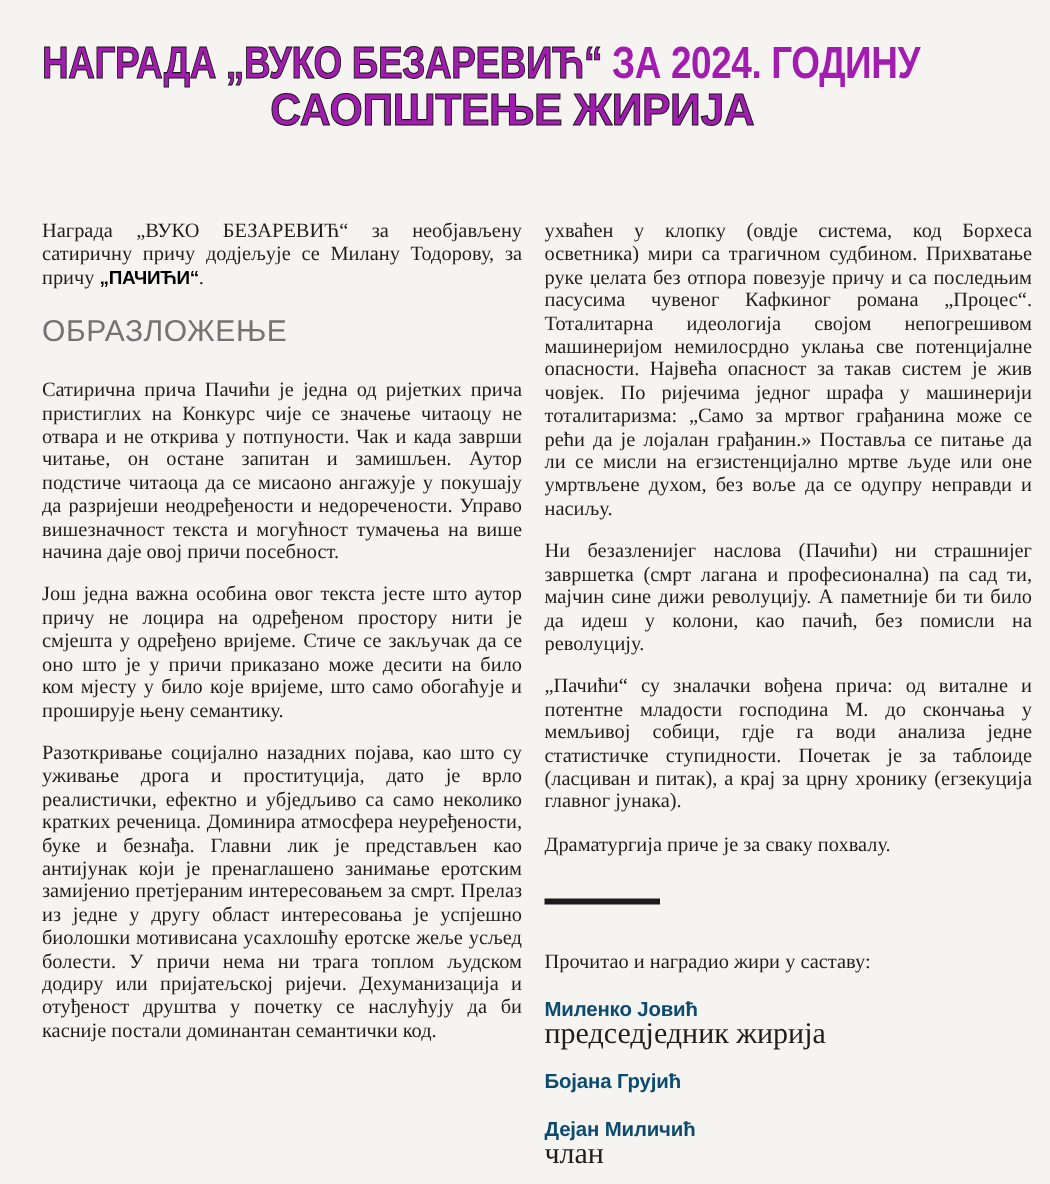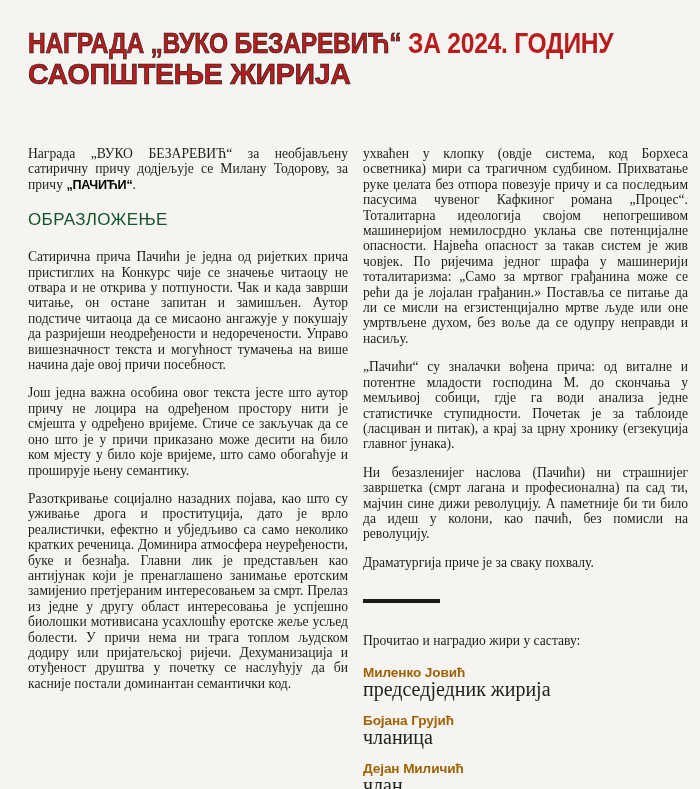--- a/index.html
+++ b/index.html
@@ -18,22 +18,23 @@
     overflow: hidden;
     color: #1f1e1c;
   }
   
   .doc-title {
     margin: 0 0 0 0;
     font-family: "Liberation Sans", sans-serif;
     font-weight: bold;
     font-size: 30px;
     line-height: 31px;
-    color: #b91c1c;
+    color: #a21caf;
     letter-spacing: -0.3px;
+    text-align: center;
   }
   .t-line {
     display: block;
     white-space: nowrap;
     transform-origin: 0 50%;
   }
   .t-line.t1 { transform: scaleX(0.82); }
   .t-line.t2 { transform: scaleX(0.95); }
   .heavy { -webkit-text-stroke: 0.7px #161616; }
   .medium { -webkit-text-stroke: 0; }
@@ -58,40 +59,40 @@
   .story-title {
     font-family: "Liberation Sans", sans-serif;
     font-weight: bold;
     font-size: 12.6px;
     letter-spacing: -0.2px;
     color: #000000;
   }
   .sect-heading {
     font-family: "Liberation Sans", sans-serif;
     font-weight: normal;
-    font-size: 17px;
+    font-size: 20px;
     letter-spacing: 0.4px;
-    color: #14532d;
+    color: #737373;
     margin: 17px 0 19px 0;
   }
   
   .divider {
     width: 77px;
     height: 4px;
     background: #1b1b1b;
     margin: 29px 0 0 0;
   }
   .jury-intro { margin: 30px 0 16px 0; text-align: left; }
   .member { margin: 0 0 16px 0; }
   .member-name {
     font-family: "Liberation Sans", sans-serif;
     font-weight: bold;
     font-size: 13.6px;
     line-height: 16px;
-    color: #a16207;
+    color: #0c4a6e;
     letter-spacing: -0.1px;
   }
   .member-role {
     font-family: "Liberation Serif", serif;
     font-size: 20px;
     line-height: 16px;
     color: #1f1e1c;
   }
 </style>
 </head>
@@ -111,35 +112,34 @@
 
       <h2 class="sect-heading">ОБРАЗЛОЖЕЊЕ</h2>
 
       <p class="body">Сатирична прича Пачићи је једна од ријетких прича пристиглих на Конкурс чије се значење читаоцу не отвара и не открива у потпуности. Чак и када заврши читање, он остане запитан и замишљен. Аутор подстиче читаоца да се мисаоно ангажује у покушају да разријеши неодређености и недоречености. Управо вишезначност текста и могућност тумачења на више начина даје овој причи посебност.</p>
       <p class="body">Још једна важна особина овог текста јесте што аутор причу не лоцира на одређеном простору нити је смјешта у одређено вријеме. Стиче се закључак да се оно што је у причи приказано може десити на било ком мјесту у било које вријеме, што само обогаћује и проширује њену семантику.</p>
       <p class="body">Разоткривање социјално назадних појава, као што су уживање дрога и проституција, дато је врло реалистички, ефектно и убједљиво са само неколико кратких реченица. Доминира атмосфера неуређености, буке и безнађа. Главни лик је представљен као антијунак који је пренаглашено занимање еротским замијенио претјераним интересовањем за смрт. Прелаз из једне у другу област интересовања је успјешно биолошки мотивисана усахлошћу еротске жеље усљед болести. У причи нема ни трага топлом људском додиру или пријатељској ријечи. Дехуманизација и отуђеност друштва у почетку се наслућују да би касније постали доминантан семантички код.</p>
     </section>
 
     <section class="col col-right">
       <p class="body">ухваћен у клопку (овдје система, код Борхеса осветника) мири са трагичном судбином. Прихватање руке џелата без отпора повезује причу и са последњим пасусима чувеног Кафкиног романа „Процес“. Тоталитарна идеологија својом непогрешивом машинеријом немилосрдно уклања све потенцијалне опасности. Највећа опасност за такав систем је жив човјек. По ријечима једног шрафа у машинерији тоталитаризма: „Само за мртвог грађанина може се рећи да је лојалан грађанин.» Поставља се питање да ли се мисли на егзистенцијално мртве људе или оне умртвљене духом, без воље да се одупру неправди и насиљу.</p>
+      <p class="body">Ни безазленијег наслова (Пачићи) ни страшнијег завршетка (смрт лагана и професионална) па сад ти, мајчин сине дижи револуцију. А паметније би ти било да идеш у колони, као пачић, без помисли на револуцију.</p>
       <p class="body">„Пачићи“ су зналачки вођена прича: од виталне и потентне младости господина М. до скончања у мемљивој собици, гдје га води анализа једне статистичке ступидности. Почетак је за таблоиде (ласциван и питак), а крај за црну хронику (егзекуција главног јунака).</p>
-      <p class="body">Ни безазленијег наслова (Пачићи) ни страшнијег завршетка (смрт лагана и професионална) па сад ти, мајчин сине дижи револуцију. А паметније би ти било да идеш у колони, као пачић, без помисли на револуцију.</p>
       <p class="body">Драматургија приче је за сваку похвалу.</p>
 
       <div class="divider"></div>
 
       <p class="body jury-intro">Прочитао и наградио жири у саставу:</p>
 
       <div class="member">
         <div class="member-name">Миленко Јовић</div>
         <div class="member-role">председједник жирија</div>
       </div>
       <div class="member">
         <div class="member-name">Бојана Грујић</div>
-        <div class="member-role">чланица</div>
       </div>
       <div class="member">
         <div class="member-name">Дејан Миличић</div>
         <div class="member-role">члан</div>
       </div>
     </section>
 
   </div>
 </div>
 

